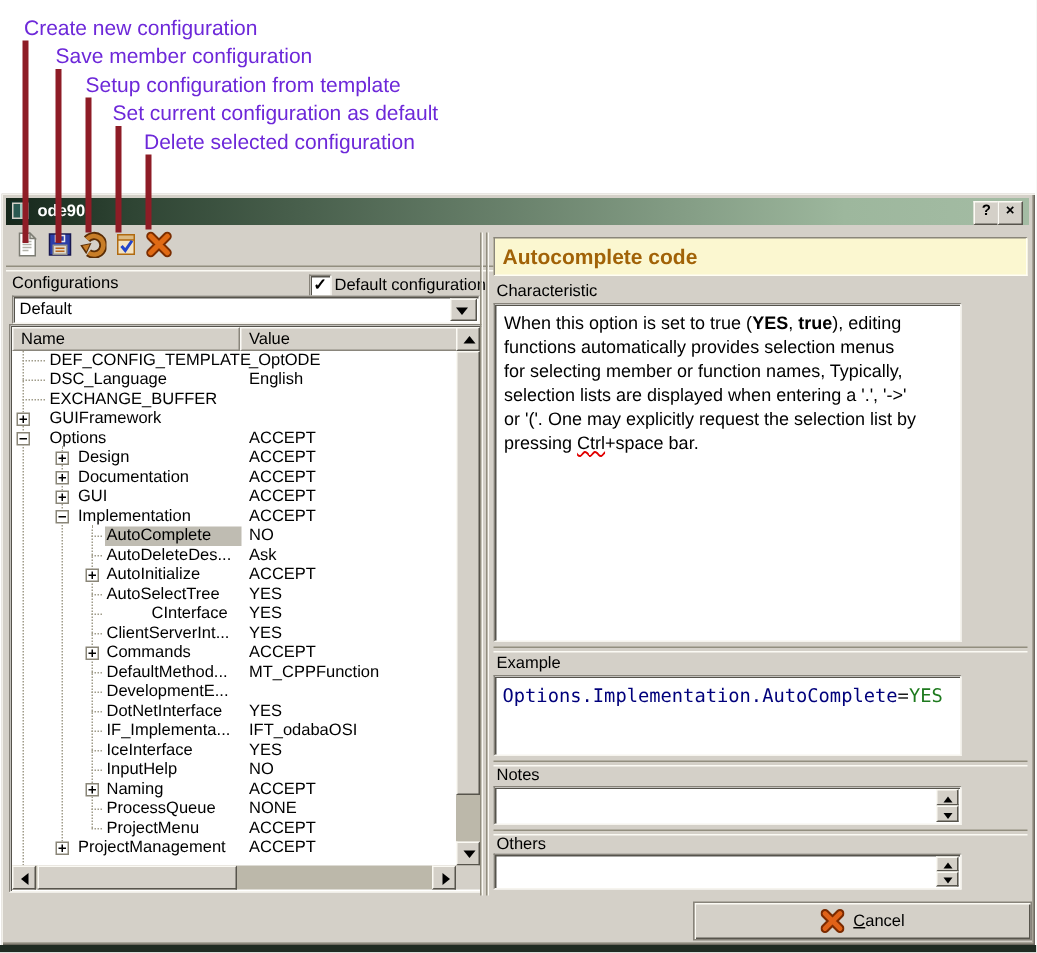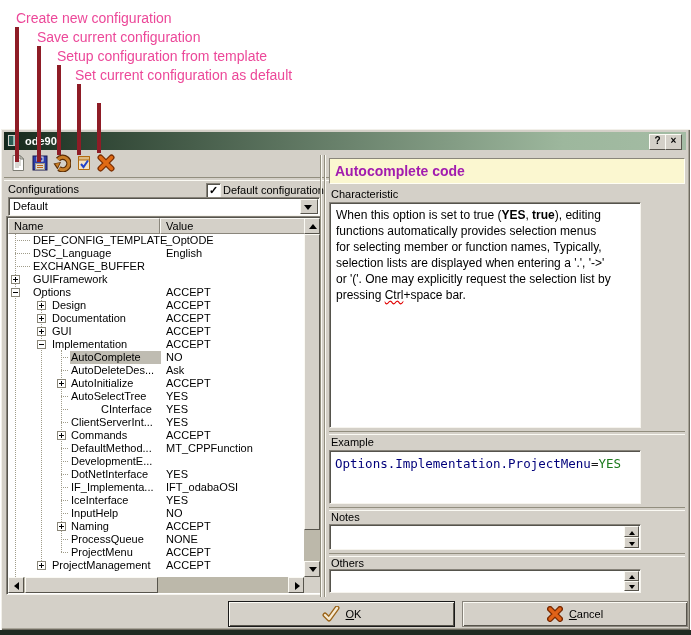--- a/index.html
+++ b/index.html
@@ -1,19 +1,19 @@
 <!DOCTYPE html>
 <html><head>
 <meta charset="utf-8">
 <style>
   html,body{margin:0;padding:0;background:#fff;}
   #stage{position:relative;width:691px;height:635px;background:#fff;overflow:hidden;
          font-family:"Liberation Sans",sans-serif;font-size:11px;color:#000;}
   
-  .ann{position:absolute;font-size:14px;line-height:17px;color:#ec4899;white-space:nowrap;}
+  .ann{position:absolute;font-size:14px;line-height:17px;color:#6d28d9;white-space:nowrap;}
   #ann1{left:16px;top:10px}#ann2{left:37px;top:29px}#ann3{left:57px;top:48px}
   #ann4{left:75px;top:67px}#ann5{left:96px;top:86px}
   .bar{position:absolute;width:4px;background:#8e1c26;z-index:10;}
   #bar1{left:15px;top:27px;height:135px}#bar2{left:37px;top:46px;height:116px}
   #bar3{left:57px;top:65px;height:90px}#bar4{left:77px;top:84px;height:71px}
   #bar5{left:97px;top:103px;height:50px}
   
   #win{position:absolute;left:1px;top:129px;width:689px;height:501px;background:#d4d0c8;
        box-shadow:inset 1px 1px 0 #f2f0ea, inset -1px -1px 0 #6e6a60, inset -2px -2px 0 #a8a498;}
   #strip{position:absolute;left:0;top:630px;width:691px;height:5px;background:#202b22;}
@@ -75,21 +75,21 @@
   #hsb .thumb{position:absolute;left:17px;top:0;width:133px;height:16px;background:#d4d0c8;
               border:1px solid;border-color:#fbfaf4 #57544c #57544c #fbfaf4;box-sizing:border-box;}
   #hsb .rt{right:0;top:0;width:16px;height:16px}
   #sbcorner{position:absolute;right:1px;bottom:1px;width:16px;height:16px;background:#d4d0c8;}
   
   .splitline{position:absolute;top:155px;height:442px;width:1px;background:#928e7f;box-shadow:1px 0 0 #fbfaf4;}
   #sp1{left:320px}#sp2{left:324px}
   
   #rtitle{position:absolute;left:329px;top:158px;width:356px;height:26px;background:#fbf7d0;
           border:1px solid;border-color:#8a867a #fffef4 #fffef4 #8a867a;box-sizing:border-box;
-          font-size:14px;font-weight:bold;color:#a21caf;padding:4px 0 0 5px;}
+          font-size:14px;font-weight:bold;color:#a16207;padding:4px 0 0 5px;}
   .seclbl{position:absolute;left:331px;}
   #lbl-char{top:188px}#lbl-ex{top:436px}#lbl-notes{top:511px}#lbl-others{top:557px}
   .groove{position:absolute;left:329px;width:356px;height:2px;
           border-top:1px solid #928e7f;border-bottom:1px solid #fbfaf4;}
   #gr1{top:431px}#gr2{top:507px}#gr3{top:553px}
   .rbox{position:absolute;left:329px;width:312px;background:#fff;box-sizing:border-box;
         border:1px solid;border-color:#87837a #f6f4ee #f6f4ee #87837a;box-shadow:inset 1px 1px 0 #55534c;}
   #box-char{top:202px;height:226px;padding:4px 28px 0 6px;font-size:12px;line-height:16px;}
   #box-char .para2{margin-top:15px;}
   .spell{text-decoration:underline;text-decoration-style:wavy;text-decoration-color:#e00000;}
@@ -106,23 +106,24 @@
           box-shadow:inset 1px 1px 0 #fbfaf4, inset -1px -1px 0 #57544c;}
   #btn-cancel{left:462px;width:226px;border:1px solid #87837a;
           box-shadow:inset 1px 1px 0 #fbfaf4, inset -1px -1px 0 #57544c;}
 </style>
 </head>
 <body>
 
 <div id="stage">
 
   <div class="ann" id="ann1">Create new configuration</div>
-  <div class="ann" id="ann2">Save current configuration</div>
+  <div class="ann" id="ann2">Save member configuration</div>
   <div class="ann" id="ann3">Setup configuration from template</div>
   <div class="ann" id="ann4">Set current configuration as default</div>
+  <div class="ann" id="ann5">Delete selected configuration</div>
   <div class="bar" id="bar1"></div>
   <div class="bar" id="bar2"></div>
   <div class="bar" id="bar3"></div>
   <div class="bar" id="bar4"></div>
   <div class="bar" id="bar5"></div>
 
   <div id="win"></div>
   <div id="titlebar"></div>
   <svg id="winicon" viewBox="0 0 13 13">
     <rect x="0.5" y="0.5" width="12" height="12" fill="#d4d0c8" stroke="#123028"></rect>
@@ -335,21 +336,21 @@
   <div class="splitline" id="sp1"></div>
   <div class="splitline" id="sp2"></div>
 
   <div id="rtitle">Autocomplete code</div>
   <div class="seclbl" id="lbl-char">Characteristic</div>
   <div class="rbox" id="box-char">
     <div class="para1"><span>When this option is set to true (</span><span style="font-weight: bold;">YES</span><span>, </span><span style="font-weight: bold;">true</span><span>), editing functions automatically provides selection menus for selecting member or function names, Typically, selection lists are displayed when entering a '.', '-&gt;' or '('. One may explicitly request the selection list by pressing </span><span class="spell">Ctrl</span><span>+space bar.</span></div>
   </div>
   <div class="groove" id="gr1"></div>
   <div class="seclbl" id="lbl-ex">Example</div>
-  <div class="rbox" id="box-ex"><span style="color: rgb(0, 0, 123);">Options.Implementation.ProjectMenu</span><span style="color: rgb(26, 26, 26);">=</span><span style="color: rgb(30, 122, 30);">YES</span></div>
+  <div class="rbox" id="box-ex"><span style="color: rgb(0, 0, 123);">Options.Implementation.AutoComplete</span><span style="color: rgb(26, 26, 26);">=</span><span style="color: rgb(30, 122, 30);">YES</span></div>
   <div class="groove" id="gr2"></div>
   <div class="seclbl" id="lbl-notes">Notes</div>
   <div class="rbox" id="box-notes">
     <div class="spin">
       <div class="sb-btn">
           <span class="tri" style="left:4px;top:4px;border-left:3px solid transparent;border-right:3px solid transparent;border-bottom:4px solid #000;"></span>
         </div>
       <div class="sb-btn">
           <span class="tri" style="left:4px;top:4px;border-left:3px solid transparent;border-right:3px solid transparent;border-top:4px solid #000;"></span>
         </div>
@@ -361,27 +362,20 @@
     <div class="spin">
       <div class="sb-btn">
           <span class="tri" style="left:4px;top:3px;border-left:3px solid transparent;border-right:3px solid transparent;border-bottom:4px solid #000;"></span>
         </div>
       <div class="sb-btn">
           <span class="tri" style="left:4px;top:3px;border-left:3px solid transparent;border-right:3px solid transparent;border-top:4px solid #000;"></span>
         </div>
     </div>
   </div>
 
-  <div class="fbtn" id="btn-ok">
-    <svg width="18" height="16" viewBox="0 0 18 16">
-      <path d="M3 9 L7 13 L15 2" fill="none" stroke="#9a6318" stroke-width="5" stroke-linecap="round" stroke-linejoin="round"></path>
-      <path d="M3 9 L7 13 L15 2" fill="none" stroke="#f6ead2" stroke-width="2.4" stroke-linecap="round" stroke-linejoin="round"></path>
-    </svg>
-    <span><u>O</u><span>K</span></span>
-  </div>
   <div class="fbtn" id="btn-cancel">
     <svg width="16" height="16" viewBox="0 0 16 16">
       <path d="M3 3 L13 13 M13 3 L3 13" stroke="#7a2a00" stroke-width="6" stroke-linecap="round"></path>
       <path d="M3 3 L13 13 M13 3 L3 13" stroke="#e06218" stroke-width="3.2" stroke-linecap="round"></path>
     </svg>
     <span><u>C</u><span>ancel</span></span>
   </div>
 
   <div id="strip"></div>
 </div>

